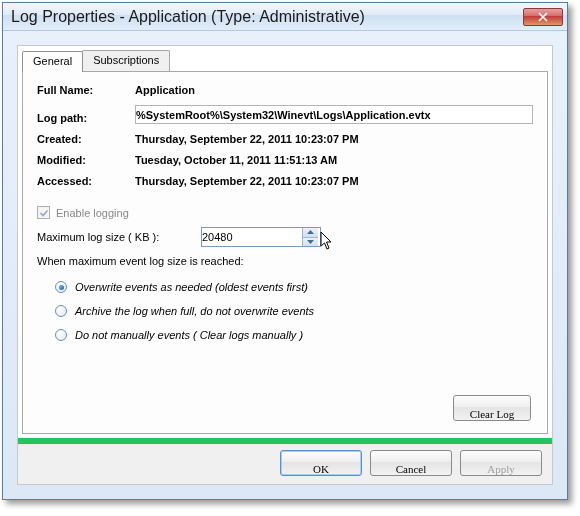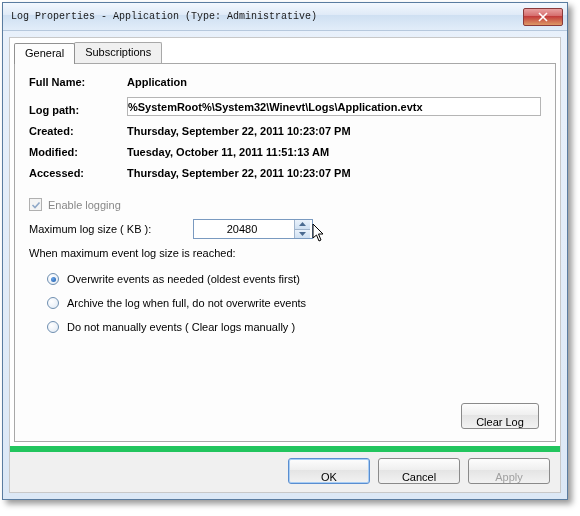--- a/index.html
+++ b/index.html
@@ -32,40 +32,39 @@
   .titlebar {
     height: 28px;
     background: linear-gradient(to bottom, #f3f8fe 0%, #dfeaf7 45%, #cfe0f2 46%, #e2edf9 100%);
     border-bottom: 1px solid #b6c8dd;
     display: flex;
     align-items: center;
     padding: 0 2px 0 8px;
   }
   .titlebar .title {
     flex: 1;
-    font-size: 10px;
+    font-size: 16px;
     color: #1a1a1a;
-    font-family: Liberation Mono, monospace;
   }
   .close-btn {
     width: 40px; height: 18px;
     margin-right: 2px;
     background: linear-gradient(to bottom, #e9a0a0 0%, #d46b6b 45%, #c23b3b 46%, #d96 100%);
     border: 1px solid #8a3a3a;
     border-radius: 2px;
     display: flex;
     align-items: center;
     justify-content: center;
     color: #fff;
     font-weight: bold;
   }
   .close-btn svg { width: 10px; height: 10px; }
   .client {
     flex: 1;
-    margin: 6px;
+    margin: 14px;
     background: #fff;
     border: 1px solid #c8c8c8;
     position: relative;
     display: flex;
     flex-direction: column;
   }
   .tabstrip {
     display: flex;
     padding: 4px 4px 0 4px;
     position: relative;
@@ -150,21 +149,21 @@
   .spinner {
     display: flex;
     border: 1px solid #7a9ac0;
     height: 20px;
     width: 120px;
     background: #fff;
     position: relative;
   }
   .spinner input {
     border: none;
-    text-align: center;
+    text-align: left;
     width: 100px;
     padding: 0 4px 0 0;
     font-size: 11px;
     font-family: inherit;
     outline: none;
   }
   .spin-btns {
     width: 16px;
     display: flex;
     flex-direction: column;
@@ -182,20 +181,21 @@
   .cursor {
     position: absolute;
     right: -14px; top: 4px;
     width: 14px; height: 18px;
     pointer-events: none;
   }
   .reach-lbl { margin-bottom: 8px; }
   .radio-row {
     display: flex;
     margin: 6px 0 6px 18px;
+    font-style: italic;
   }
   .radio {
     width: 12px; height: 12px;
     border: 1px solid #6f8fb0;
     border-radius: 50%;
     background: radial-gradient(circle at 35% 35%, #fff, #dfe9f4);
     margin-right: 8px;
     display: inline-flex;
     align-items: center;
     justify-content: center;
@@ -212,21 +212,21 @@
     justify-content: flex-end;
     padding: 4px 2px 2px 0;
   }
   .btn {
     min-width: 78px;
     height: 22px;
     border: 1px solid #8a8a8a;
     border-radius: 3px;
     background: linear-gradient(to bottom, #fdfdfd 0%, #efefef 45%, #e4e4e4 46%, #f2f2f2 100%);
     font-size: 11px;
-    font-family: Liberation Sans, sans-serif;
+    font-family: Liberation Serif, serif;
     padding: 12px 12px;
     margin-left: 8px;
   }
   .btn:disabled { color: #a0a0a0; }
   .btn.default {
     border-color: #5a8ed0;
     box-shadow: 0 0 0 1px #a8cdf4 inset;
   }
   .footer {
     display: flex;

